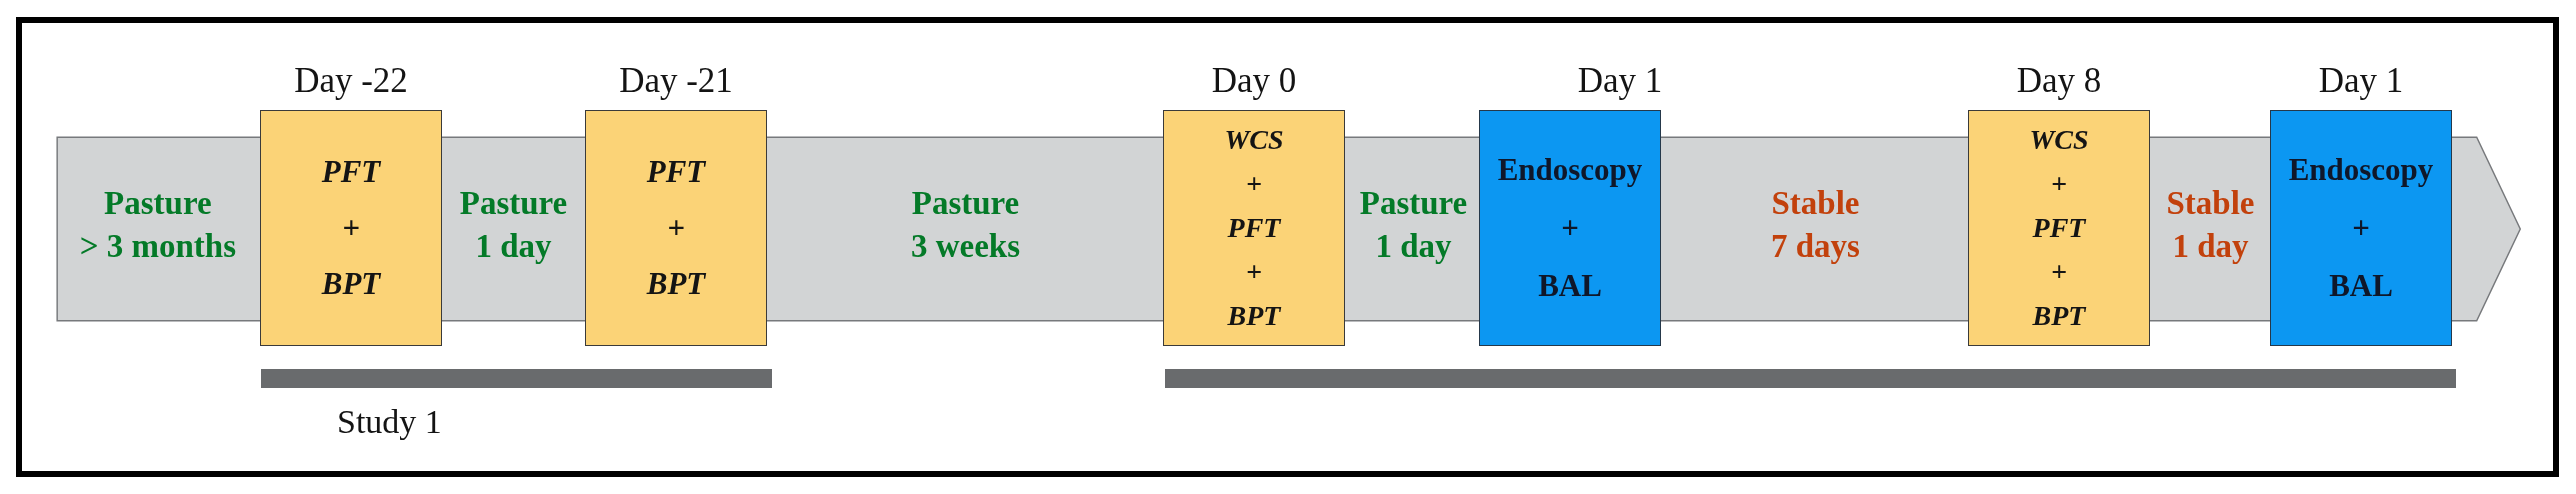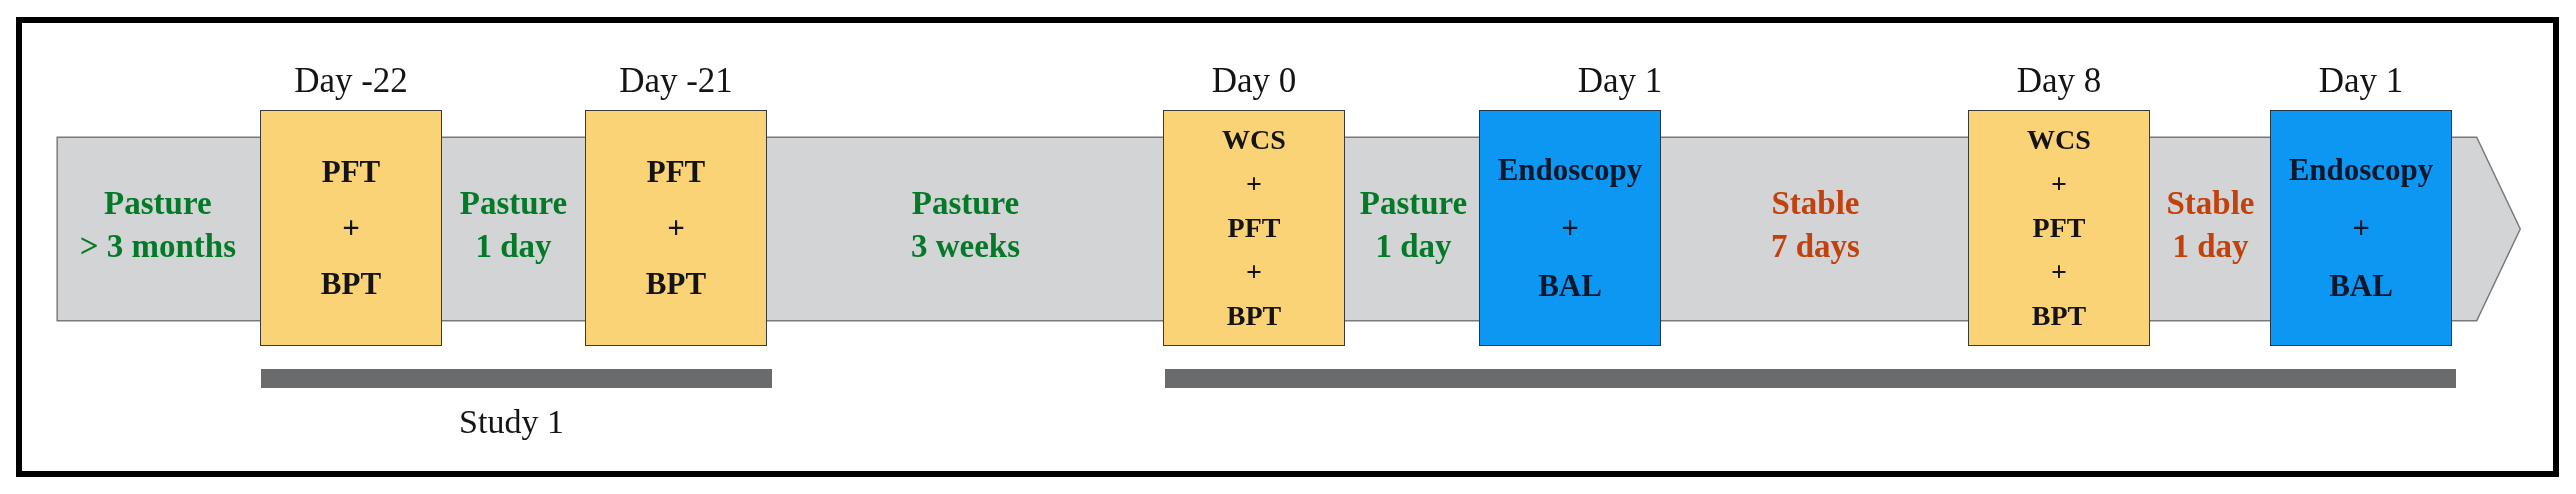--- a/index.html
+++ b/index.html
@@ -37,20 +37,21 @@
     box-sizing: border-box;
     z-index: 2;
     display: flex;
     align-items: center;
     justify-content: center;
     text-align: center;
   }
   .pbox.yellow {
     background: #FBD377;
     border: 1.7px solid #3A3A3A;
+    font-style: italic;
   }
   .pbox.blue {
     background: #0C97F2;
     border: 1.7px solid #25384A;
   }
   .box-text {
     white-space: pre-line;
     font-weight: bold;
     color: #141414;
     width: 100%;
@@ -93,21 +94,20 @@
     height: 19px;
     background: #696B6D;
     z-index: 2;
   }
   .study-label {
     position: absolute;
     top: 403px;
     width: 349px;
     height: 38px;
     line-height: 38px;
-    text-align: center;
     font-size: 34px;
     color: #141414;
     z-index: 2;
   }
 </style>
 </head>
 <body>
 
 <div class="canvas">
 

